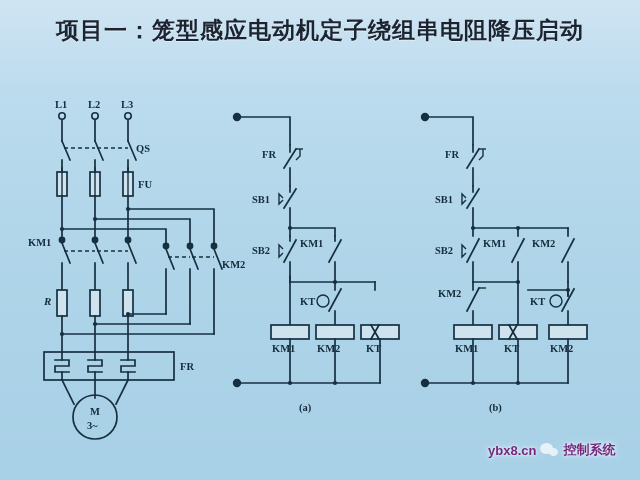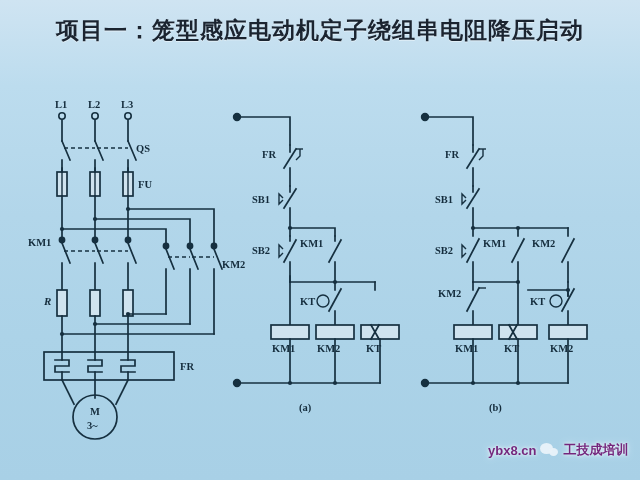--- a/index.html
+++ b/index.html
@@ -314,16 +314,16 @@
       <text class="fig" x="489" y="411">(b)</text>
     </g>
   </svg>
 
   <div class="wm">
     <span>ybx8.cn</span>
     <span class="wx">
       <span class="b1"></span>
         <span class="b2"></span>
     </span>
-    <span class="cn">工技成培训</span>
+    <span class="cn">控制系统</span>
   </div>
 
 </div>
 
 </body></html>

